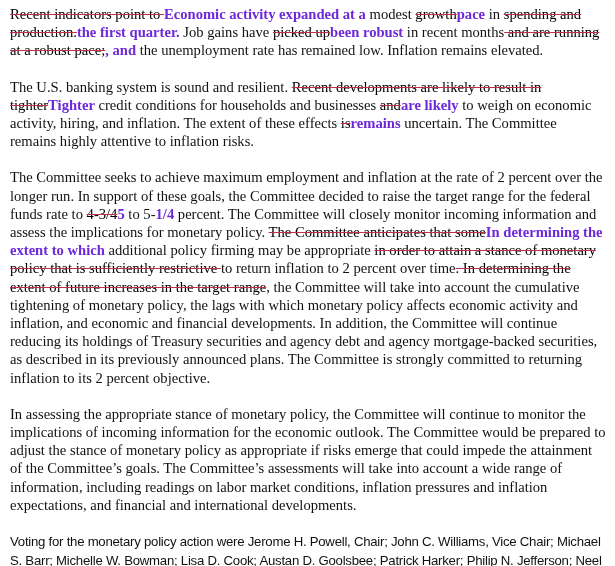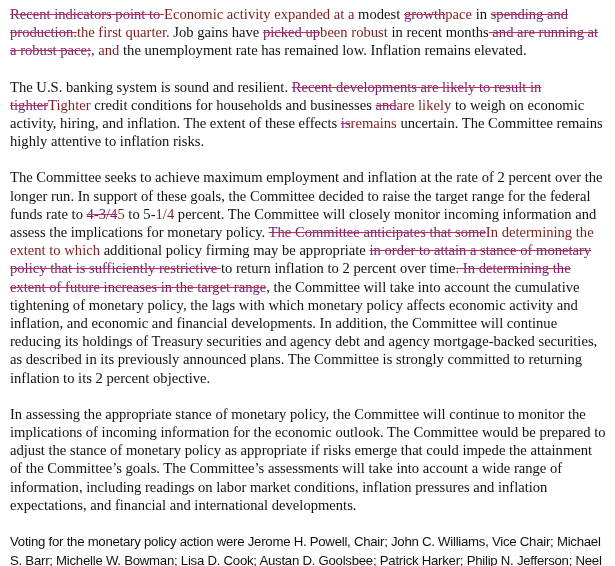--- a/index.html
+++ b/index.html
@@ -6,22 +6,22 @@
   body { width: 615px; height: 566px; overflow: hidden; }
   .doc {
     padding: 1px 9px 0 10px;
     font-family: "Liberation Serif", serif;
     font-size: 14.6px;
     line-height: 18.2px;
     color: #111111;
   }
   .para { margin: 0 0 18px 0; }
   .para.p1 { margin-top: 4px; }
-  .ins { color: #7f1d1d; font-weight: normal; }
-  .del { color: #701a75; text-decoration: line-through; text-decoration-color: #c0304a; }
+  .ins { color: #6d28d9; font-weight: bold; }
+  .del { color: #000000; text-decoration: line-through; text-decoration-color: #c0304a; }
   .vote {
     font-family: "Liberation Sans", sans-serif;
     font-size: 13.2px;
     line-height: 19px;
     color: #111111;
     margin: 18px 0 0 0;
     letter-spacing: -0.25px;
   }
 </style>
 </head>

